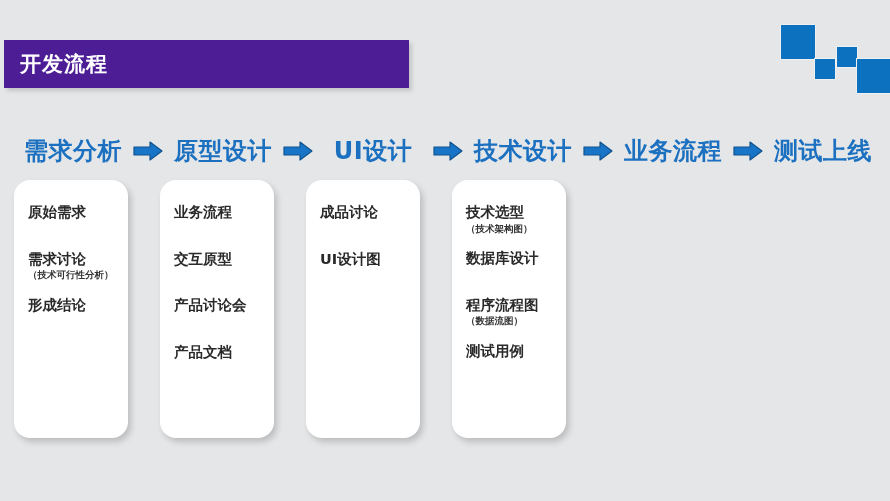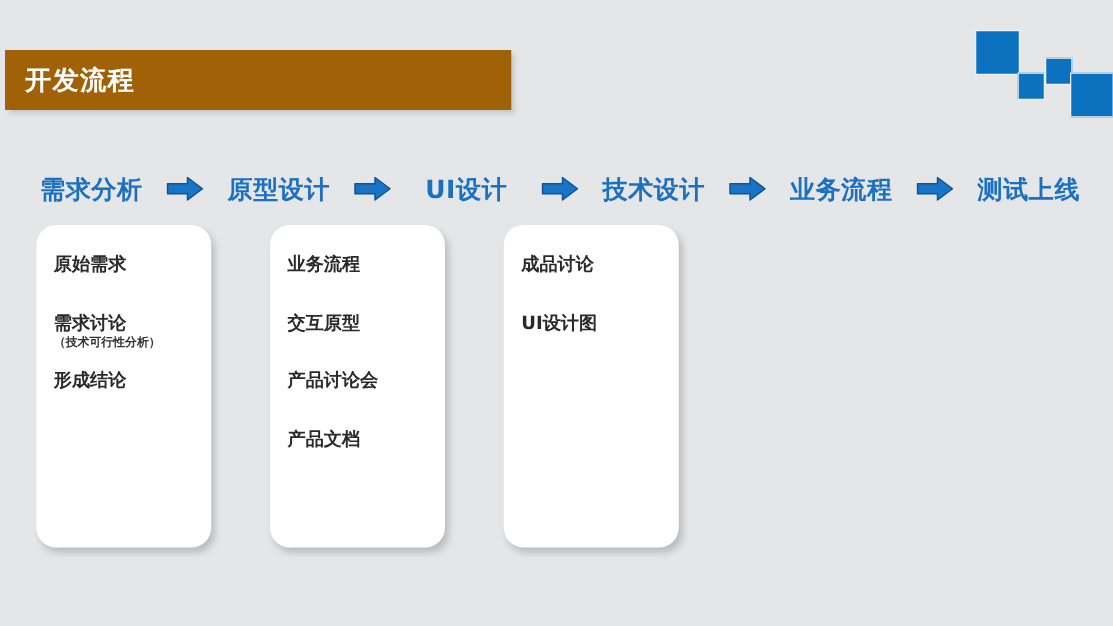--- a/index.html
+++ b/index.html
@@ -34,21 +34,21 @@
   #deco .sq-c { left: 76px;  top: 46px; width: 22px; height: 22px; }
   #deco .sq-d { left: 96px;  top: 58px; width: 36px; height: 36px; }
 
   
   #title-banner {
     position: absolute;
     left: 4px;
     top: 40px;
     width: 405px;
     height: 48px;
-    background: #a16207;
+    background: #4c1d95;
     box-shadow: 3px 3px 4px rgba(0,0,0,0.14);
     display: flex;
     align-items: center;
   }
   #title-banner .title-text {
     color: #ffffff;
     font-size: 21px;
     font-weight: bold;
     letter-spacing: 1px;
     margin-left: 16px;
@@ -63,49 +63,48 @@
   }
   .flow-head-row {
     display: flex;
     align-items: center;
     height: 38px;
   }
   .stage-head {
     width: 118px;
     text-align: center;
     color: #1b70c0;
-    font-size: 20px;
+    font-size: 24px;
     font-weight: bold;
     letter-spacing: 0.5px;
     flex: 0 0 auto;
   }
   .arrow-cell {
     width: 32px;
     flex: 0 0 auto;
     display: flex;
     align-items: center;
     justify-content: center;
   }
   .arrow-cell svg { display: block; }
 
   .cards-row {
     display: flex;
     align-items: flex-start;
     margin-top: 10px;
   }
   .card {
-    width: 140px;
+    width: 114px;
     flex: 0 0 auto;
     background: #ffffff;
     border-radius: 16px;
     box-shadow: 3px 4px 6px rgba(0,0,0,0.18);
     min-height: 258px;
     box-sizing: border-box;
     padding: 24px 0 10px 0;
-    margin-left: 15px;
   }
   .card-gap { width: 32px; flex: 0 0 auto; }
 
   .item {
     padding-left: 14px;
     margin-bottom: 30px;
   }
   .item:last-child { margin-bottom: 0; }
   .item.has-sub { margin-bottom: 16px; }
   .item-label {
@@ -203,16 +202,32 @@
       <div class="card-gap"></div>
       <div class="card">
         <div class="item">
           <div class="item-label">成品讨论</div>
         </div>
         <div class="item">
           <div class="item-label">UI设计图</div>
         </div>
       </div>
       <div class="card-gap"></div>
+      <div class="card">
+        <div class="item has-sub">
+          <div class="item-label">技术选型</div>
+          <div class="item-sub">（技术架构图）</div>
+        </div>
+        <div class="item">
+          <div class="item-label">数据库设计</div>
+        </div>
+        <div class="item has-sub">
+          <div class="item-label">程序流程图</div>
+          <div class="item-sub">（数据流图）</div>
+        </div>
+        <div class="item">
+          <div class="item-label">测试用例</div>
+        </div>
+      </div>
       <div class="card-gap"></div>
       <div class="card-gap"></div>
     </div>
 </div>
 
 </body></html>

